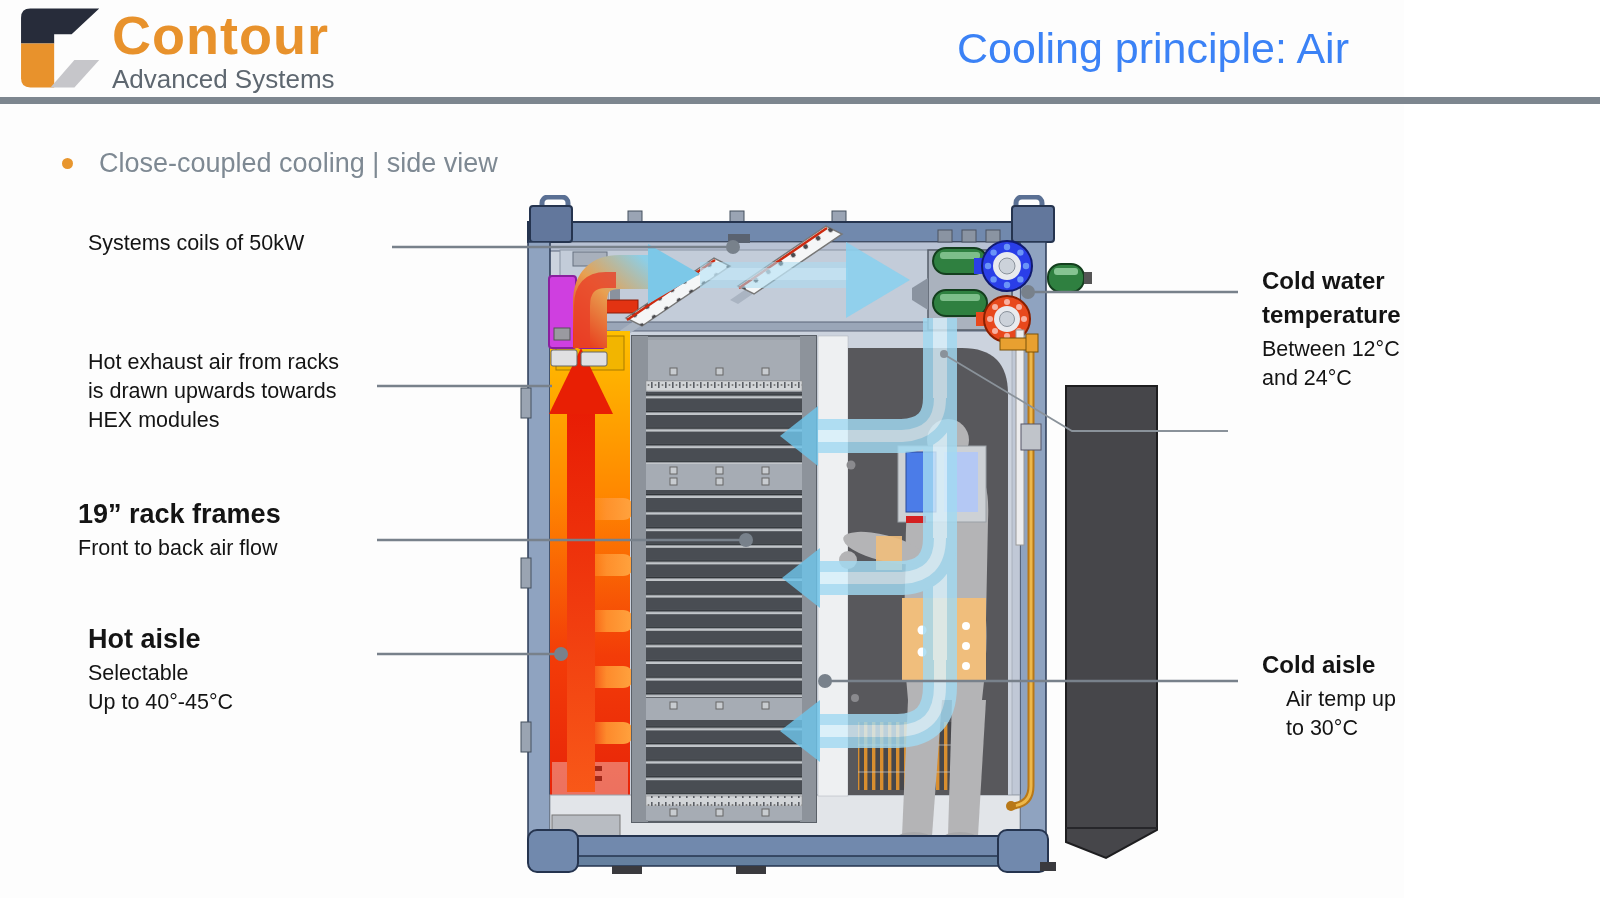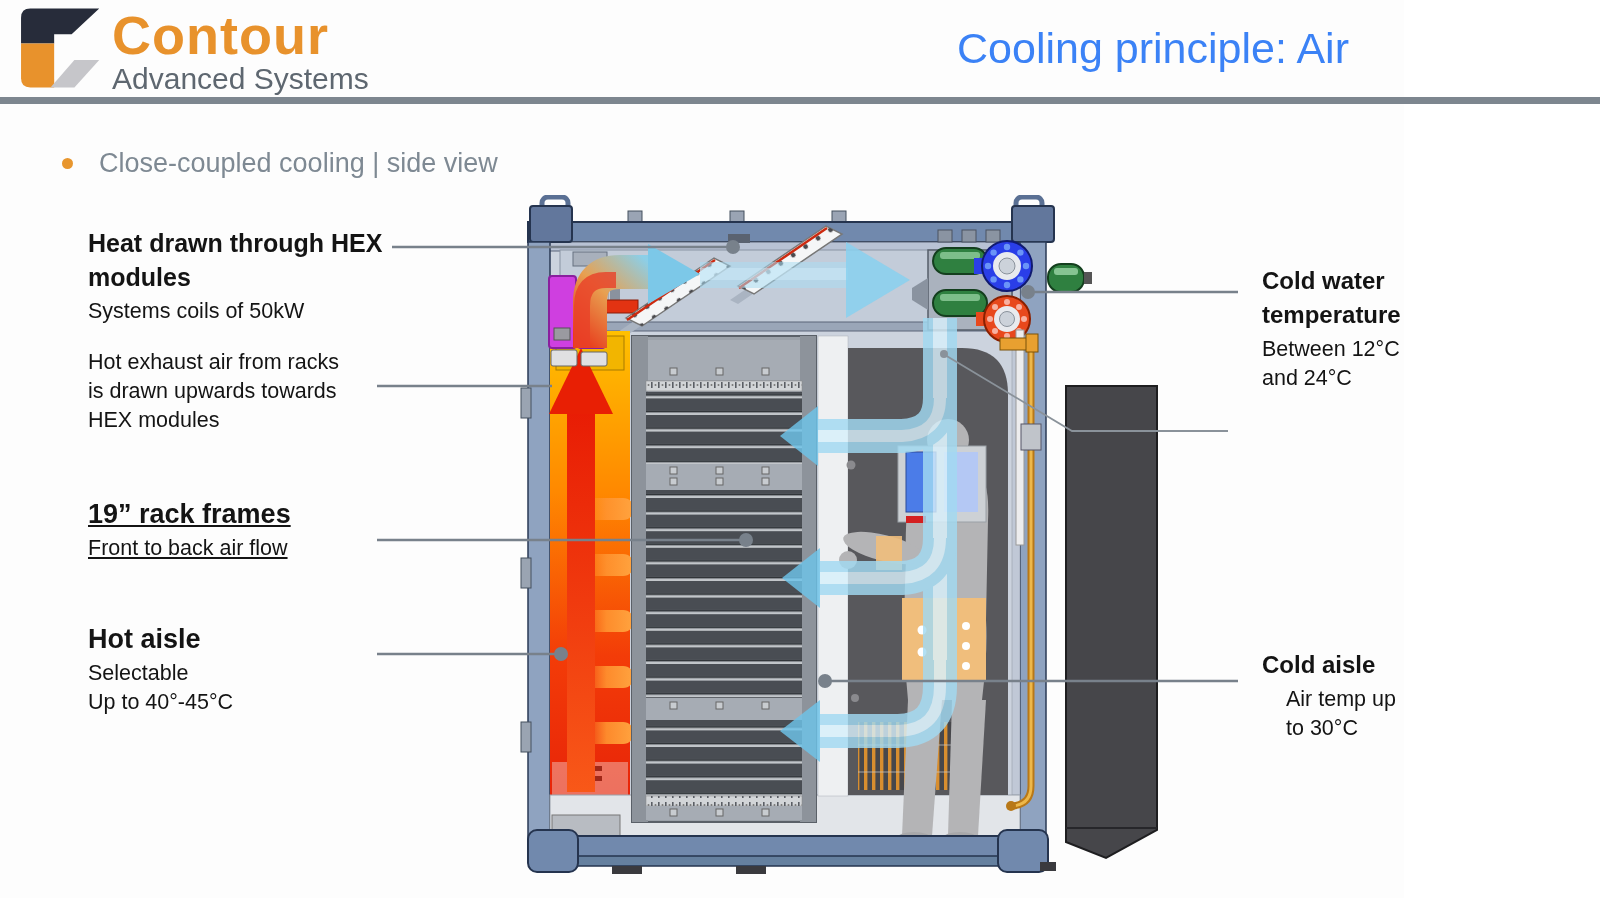--- a/index.html
+++ b/index.html
@@ -5,21 +5,21 @@
   html,body { margin:0; padding:0; background:#ffffff; }
   body { width:1600px; height:898px; overflow:hidden;
          font-family:"Liberation Sans", sans-serif; }
   .slide { position:relative; width:1404px; height:898px; background:#fdfdfd; }
 
   
   .logo-wrap { position:absolute; left:10px; top:6px; display:flex; align-items:flex-start; }
   .logo-mark { width:92px; height:84px; }
   .logo-text { margin-left:10px; }
   .brand { font-size:54px; font-weight:700; color:#e8922c; line-height:58px; letter-spacing:1px; }
-  .tagline { font-size:30px; color:#5e6770; line-height:30px; margin-top:0px; }
+  .tagline { font-size:26px; color:#5e6770; line-height:30px; margin-top:0px; }
   .page-title { position:absolute; top:24px; right:55px; font-size:43px; color:#3b82f6; }
   .rule { position:absolute; left:0; top:97px; width:1600px; height:7px; background:#7d868f; }
 
   
   .bullet-row { position:absolute; left:62px; top:148px; display:flex; align-items:center; }
   .bullet-dot { width:11px; height:11px; border-radius:50%; background:#e8962e; margin-right:26px; }
   .bullet-text { font-size:27px; color:#7e8993; }
 
   
   .callout { position:absolute; color:#141414; }
@@ -50,32 +50,30 @@
   </div>
   <div class="page-title">Cooling principle: Air</div>
   <div class="rule"></div>
 
   <div class="bullet-row">
     <div class="bullet-dot"></div>
     <div class="bullet-text">Close-coupled cooling | side view</div>
   </div>
 
   <div class="callout" style="left:88px; top:226px;">
-    <div class="c-title">Heat drawn through HEX
-modules</div>
     <div class="c-sub">Systems coils of 50kW</div>
   </div>
 
   <div class="callout" style="left:88px; top:348px;">
     <div class="c-plain">Hot exhaust air from racks
 is drawn upwards towards
 HEX modules</div>
   </div>
 
-  <div class="callout" style="left:88px; top:497px;text-decoration:underline;">
+  <div class="callout" style="left:78px; top:497px;">
     <div class="c-title big">19” rack frames</div>
     <div class="c-sub">Front to back air flow</div>
   </div>
 
   <div class="callout" style="left:88px; top:622px;">
     <div class="c-title big">Hot aisle</div>
     <div class="c-sub">Selectable
 Up to 40°-45°C</div>
   </div>
 

